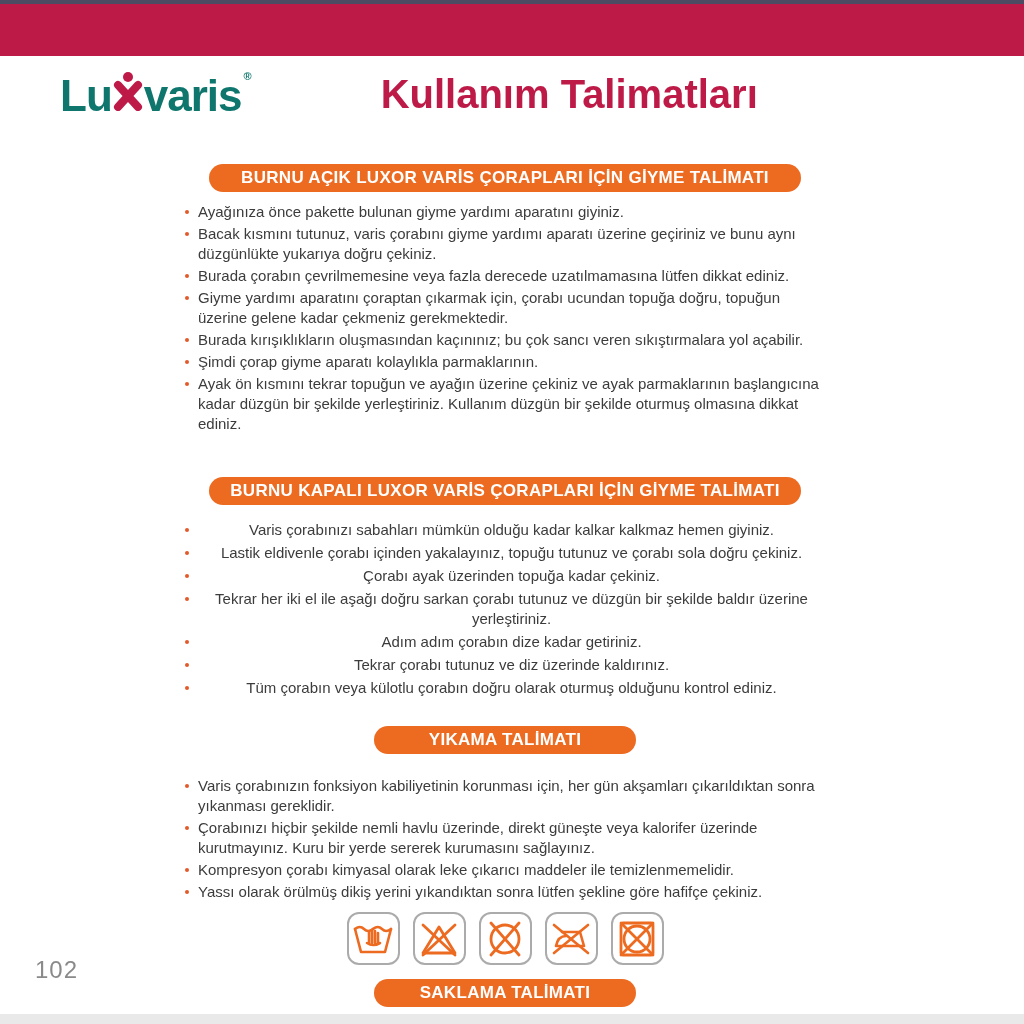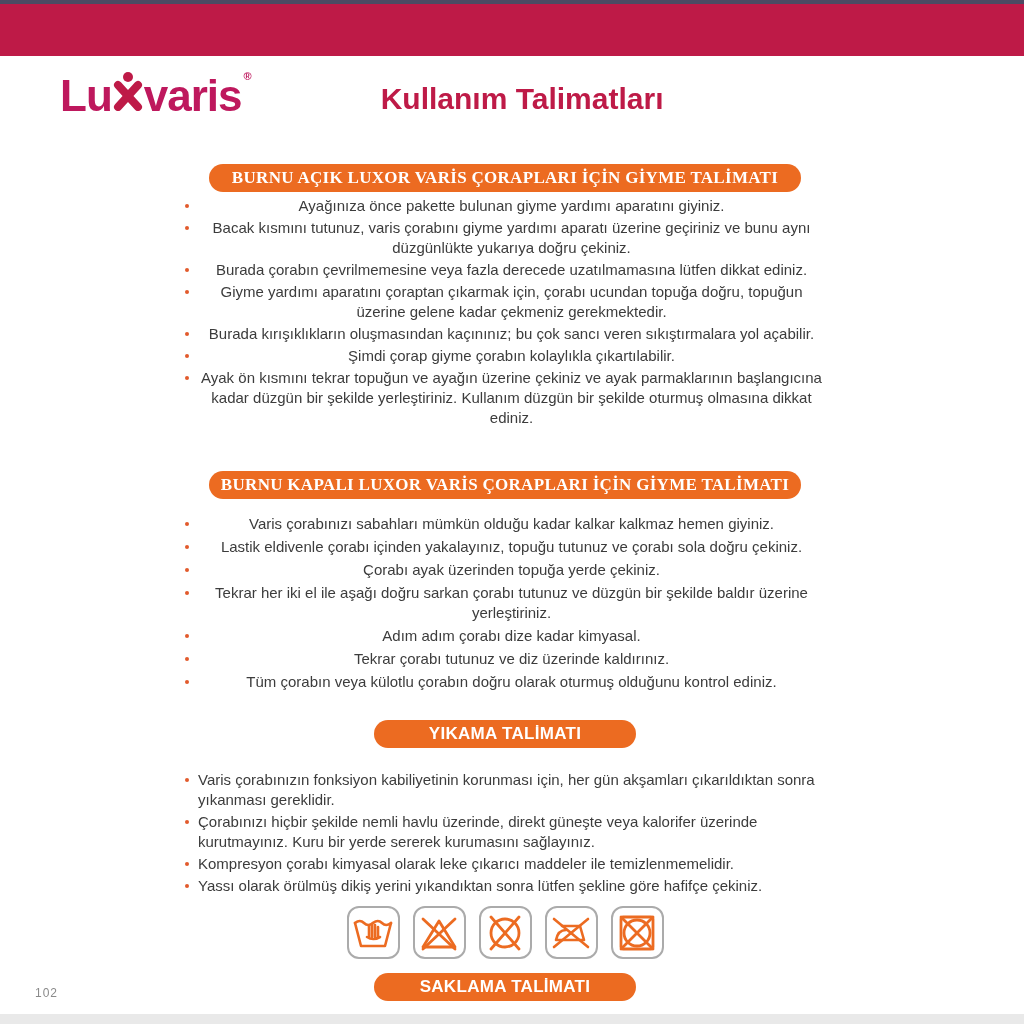--- a/index.html
+++ b/index.html
@@ -8,44 +8,44 @@
     font-family:"Liberation Sans","DejaVu Sans",sans-serif;
     color:#3c3c3c;position:relative;
   }
   .top-strip{height:4px;background:#4d4a63;}
   .brand-bar{height:52px;background:#be1a47;}
   .header-row{
     display:flex;align-items:flex-end;
     padding:10px 0 0 60px;height:58px;box-sizing:border-box;
   }
   .logo{
-    display:flex;align-items:flex-end;color:#be185d;
+    display:flex;align-items:flex-end;color:#0f766e;
     font-weight:bold;font-size:44px;letter-spacing:-1px;line-height:0.82;
   }
   .logo .seg{display:inline-block;}
   .logo .x-figure{margin:0 1px;display:inline-block;}
   .logo sup{font-size:11px;font-weight:bold;margin-left:2px;line-height:1;align-self:flex-start;}
   .page-title{
-    color:#be1a47;font-weight:bold;font-size:30px;letter-spacing:0px;
+    color:#be1a47;font-weight:bold;font-size:40px;letter-spacing:0px;
     margin-left:130px;line-height:1;
   }
   .content{width:640px;margin-left:185px;position:relative;}
   .pill{
     background:#ec6b21;color:#ffffff;font-weight:bold;text-align:center;
     border-radius:18px;height:28px;line-height:28px;font-size:17px;
     letter-spacing:.3px;margin:0 auto;white-space:nowrap;
   }
-  .pill.wide{width:592px;font-family:Liberation Serif, serif;}
+  .pill.wide{width:592px;}
   .pill.small{width:262px;}
   .pill-1{margin-top:50px;}
   .pill-2{margin-top:43px;}
   .pill-3{margin-top:28px;}
   .pill-4{margin-top:14px;}
   ul.bullets{list-style:none;margin:0;padding:0;}
-  ul.bullets.l1{margin-top:4px;text-align:center;}
+  ul.bullets.l1{margin-top:10px;}
   ul.bullets.l2{margin-top:15px;}
   ul.bullets.l3{margin-top:22px;}
   ul.bullets li{
     display:flex;align-items:flex-start;
     font-size:15px;line-height:20px;margin-bottom:2px;
   }
   ul.bullets.l2 li{margin-bottom:3px;text-align:center;}
   ul.bullets .bullet{
     flex:0 0 auto;width:4px;height:4px;border-radius:50%;
     background:#e25a2c;margin:8px 9px 0 0;
@@ -54,22 +54,22 @@
   .icons-row{
     display:flex;justify-content:center;gap:13px;margin-top:10px;
   }
   .care-icon{
     width:53px;height:53px;background:#fff;border:2px solid #ababab;
     border-radius:12px;box-sizing:border-box;display:flex;
     align-items:center;justify-content:center;
   }
   .care-icon svg{display:block;}
   .page-number{
-    position:absolute;left:35px;top:986px;color:#8a8a8a;
-    font-size:12px;letter-spacing:1px;
+    position:absolute;left:35px;top:956px;color:#8a8a8a;
+    font-size:24px;letter-spacing:1px;
   }
   .bottom-strip{
     position:absolute;left:0;bottom:0;width:1024px;height:10px;background:#e9e9e9;
   }
 </style>
 </head>
 <body>
 
 <div class="top-strip"></div>
 <div class="brand-bar"></div>
@@ -110,21 +110,21 @@
         <li>
           <span class="bullet"></span>
           <span class="li-text">Giyme yardımı aparatını çoraptan çıkarmak için, çorabı ucundan topuğa doğru, topuğun üzerine gelene kadar çekmeniz gerekmektedir.</span>
         </li>
         <li>
           <span class="bullet"></span>
           <span class="li-text">Burada kırışıklıkların oluşmasından kaçınınız; bu çok sancı veren sıkıştırmalara yol açabilir.</span>
         </li>
         <li>
           <span class="bullet"></span>
-          <span class="li-text">Şimdi çorap giyme çorabın kolaylıkla çıkartılabilir.</span>
+          <span class="li-text">Şimdi çorap giyme aparatı kolaylıkla parmaklarının.</span>
         </li>
         <li>
           <span class="bullet"></span>
           <span class="li-text">Ayak ön kısmını tekrar topuğun ve ayağın üzerine çekiniz ve ayak parmaklarının başlangıcına kadar düzgün bir şekilde yerleştiriniz. Kullanım düzgün bir şekilde oturmuş olmasına dikkat ediniz.</span>
         </li>
       </ul>
   </section>
 
   <section>
     <div class="pill wide pill-2">BURNU KAPALI LUXOR VARİS ÇORAPLARI İÇİN GİYME TALİMATI</div>
@@ -132,29 +132,29 @@
         <li>
           <span class="bullet"></span>
           <span class="li-text">Varis çorabınızı sabahları mümkün olduğu kadar kalkar kalkmaz hemen giyiniz.</span>
         </li>
         <li>
           <span class="bullet"></span>
           <span class="li-text">Lastik eldivenle çorabı içinden yakalayınız, topuğu tutunuz ve çorabı sola doğru çekiniz.</span>
         </li>
         <li>
           <span class="bullet"></span>
-          <span class="li-text">Çorabı ayak üzerinden topuğa yerde çekiniz.</span>
+          <span class="li-text">Çorabı ayak üzerinden topuğa kadar çekiniz.</span>
         </li>
         <li>
           <span class="bullet"></span>
           <span class="li-text">Tekrar her iki el ile aşağı doğru sarkan çorabı tutunuz ve düzgün bir şekilde baldır üzerine yerleştiriniz.</span>
         </li>
         <li>
           <span class="bullet"></span>
-          <span class="li-text">Adım adım çorabı dize kadar kimyasal.</span>
+          <span class="li-text">Adım adım çorabın dize kadar getiriniz.</span>
         </li>
         <li>
           <span class="bullet"></span>
           <span class="li-text">Tekrar çorabı tutunuz ve diz üzerinde kaldırınız.</span>
         </li>
         <li>
           <span class="bullet"></span>
           <span class="li-text">Tüm çorabın veya külotlu çorabın doğru olarak oturmuş olduğunu kontrol ediniz.</span>
         </li>
       </ul>

